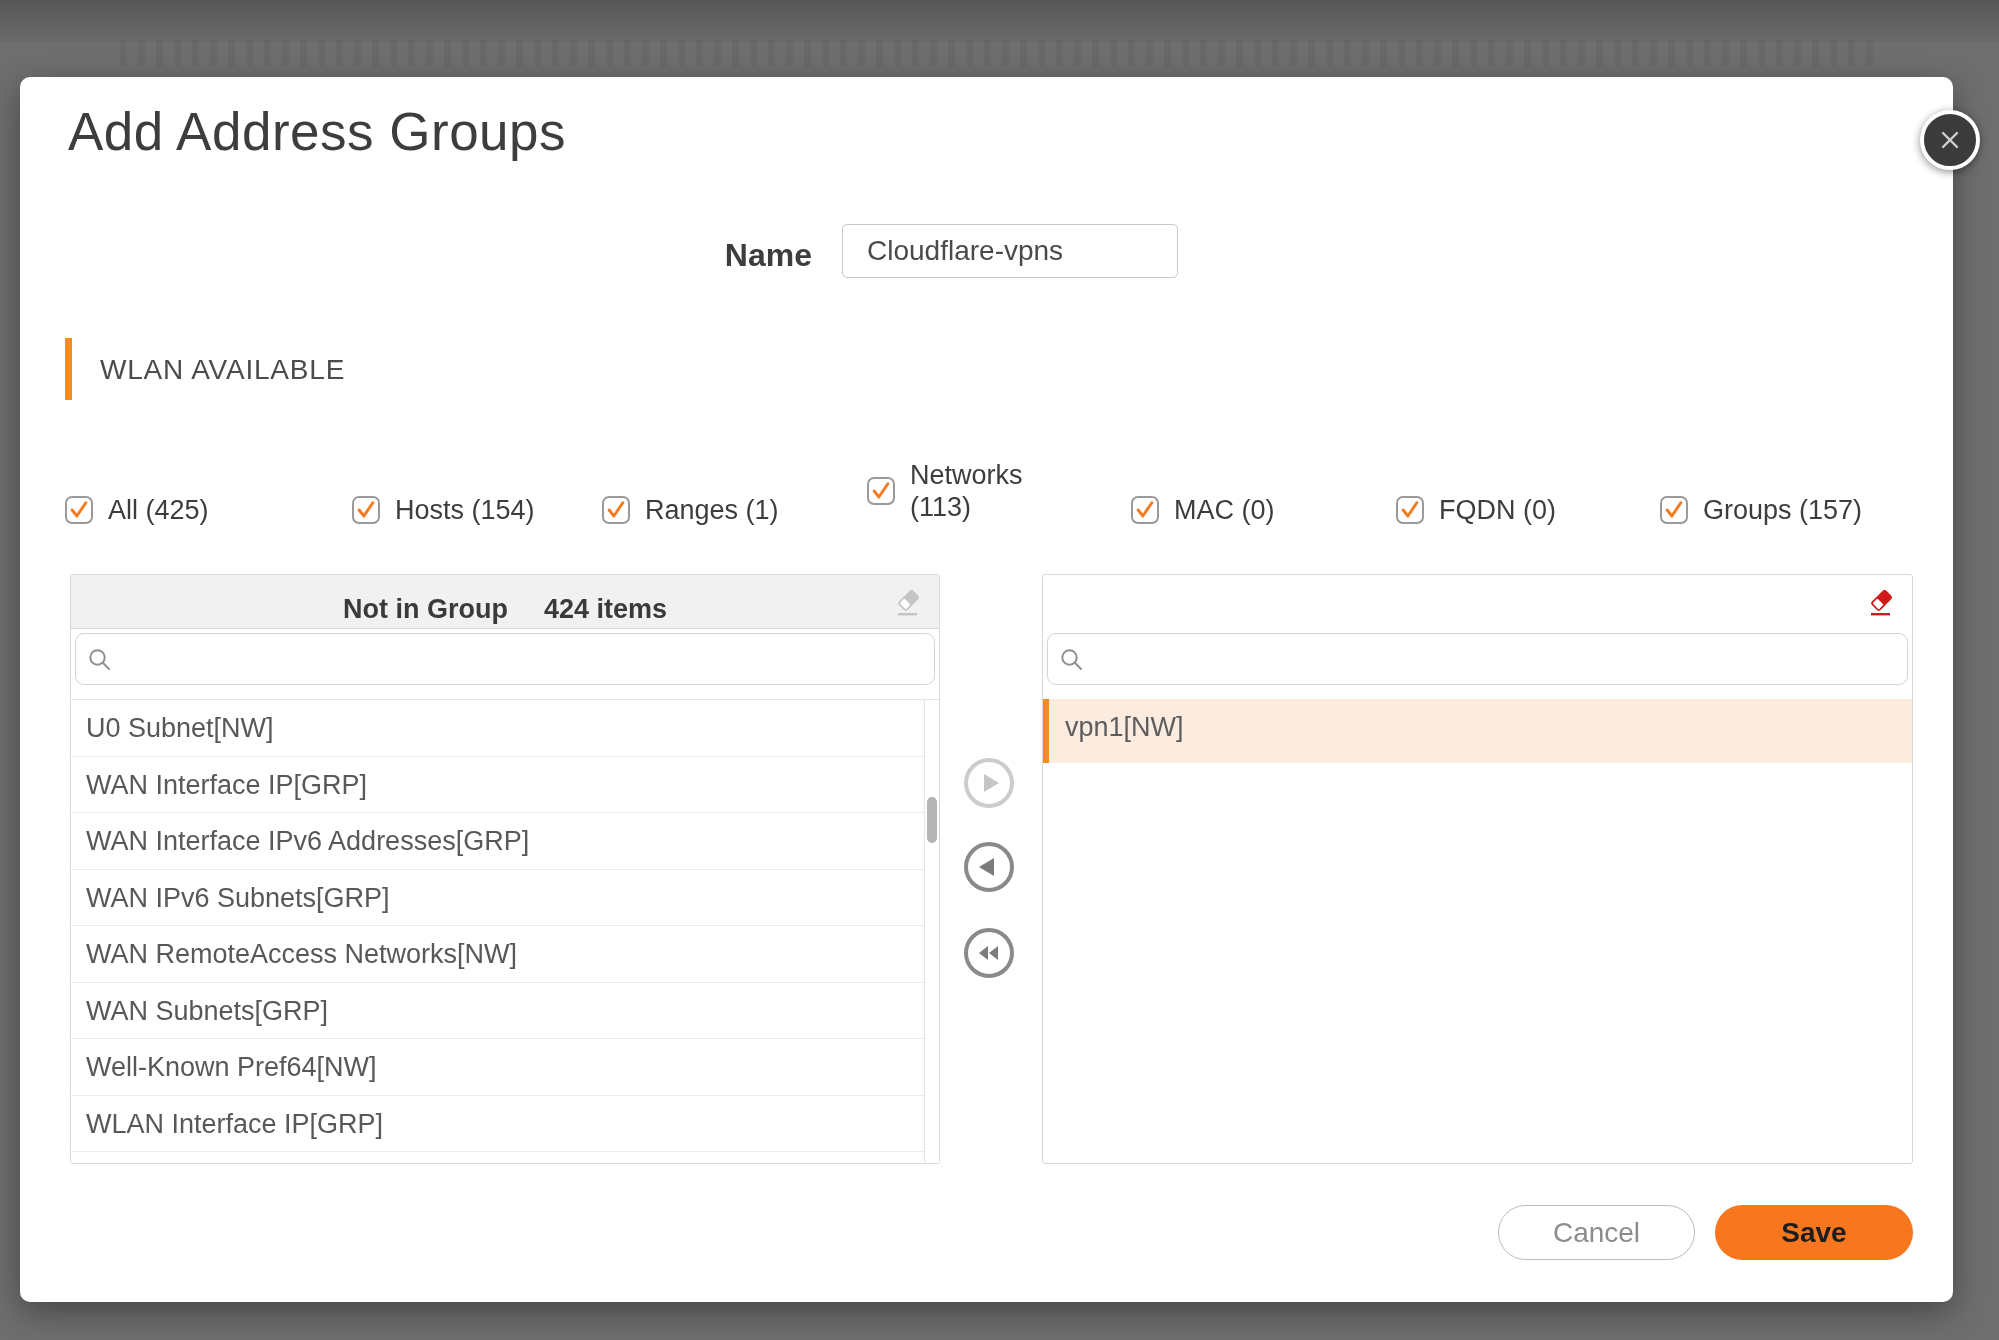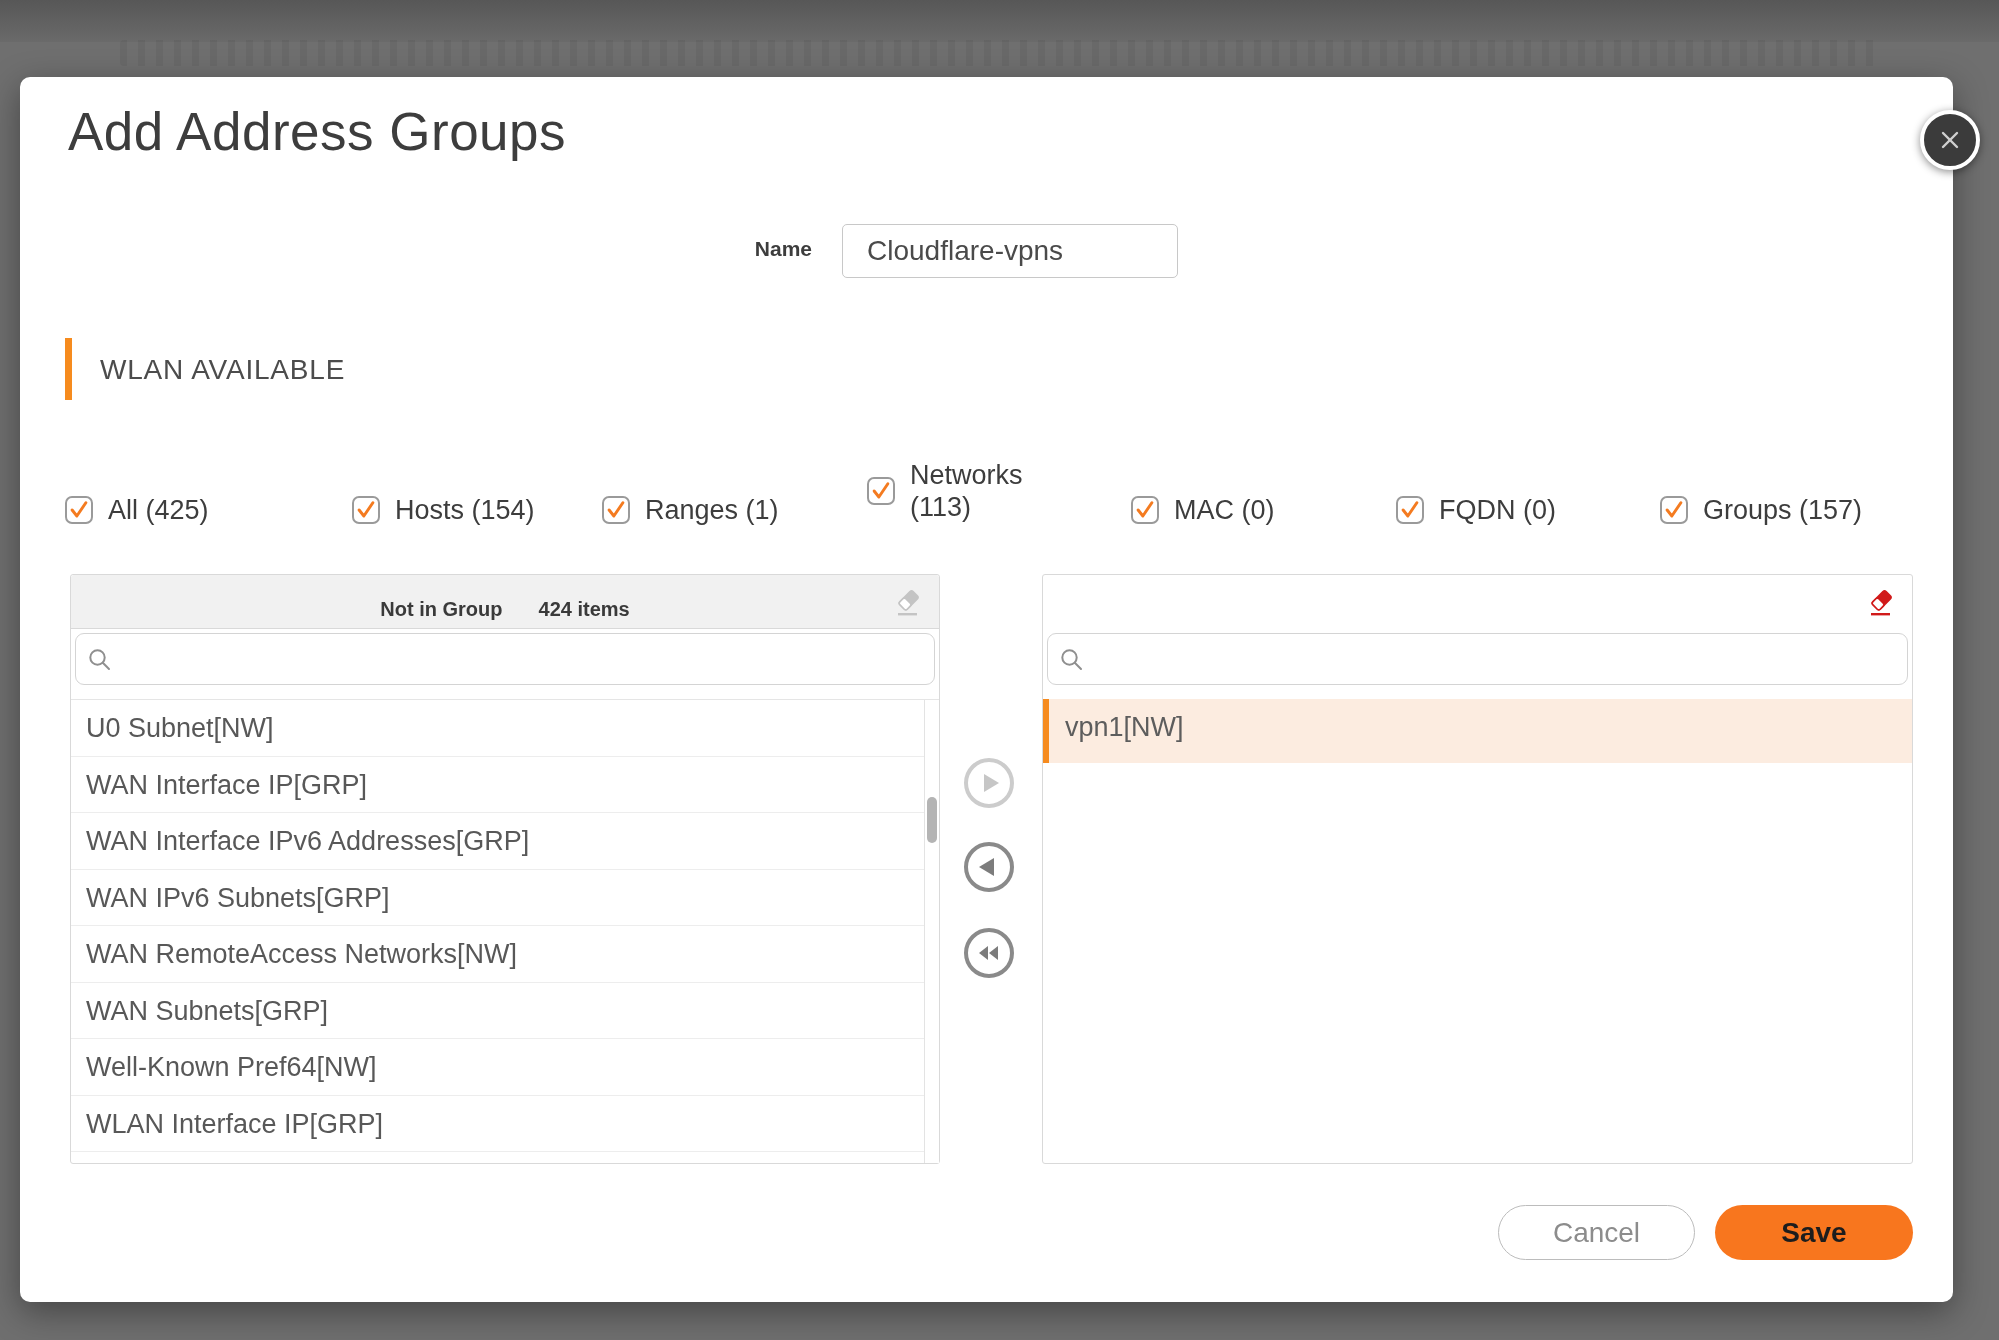--- a/index.html
+++ b/index.html
@@ -33,21 +33,21 @@
   .close-btn {
     position:absolute; left:1920px; top:110px; width:60px; height:60px;
     background:#3b3b3b; border:4px solid #ffffff; border-radius:50%;
     box-shadow:0 2px 8px rgba(0,0,0,.45);
     display:flex; align-items:center; justify-content:center; cursor:pointer;
     z-index:5;
   }
   
   .name-label {
     position:absolute; left:600px; top:160px; width:192px;
-    text-align:right; font-size:21px; font-weight:700; color:#3d3d3d;
+    text-align:right; font-size:32px; font-weight:700; color:#3d3d3d;
   }
   .name-input {
     position:absolute; left:822px; top:147px; width:336px; height:54px;
     border:1px solid #c8c8c8; border-radius:5px; background:#fff;
     font-family:"Liberation Sans", sans-serif;
     font-size:28px; color:#4a4a4a; padding:0 24px; outline:none;
   }
   
   .section-bar {
     position:absolute; left:45px; top:261px; width:7px; height:62px;
@@ -83,21 +83,21 @@
     border:1px solid #d9d9d9; border-radius:3px; background:#fff;
   }
   .panel.left  { left:50px; }
   .panel.right { left:1022px; width:871px; }
   .panel-header {
     position:absolute; left:0; right:0; top:0; height:54px;
     background:#f1f1f1; border-bottom:1px solid #d9d9d9;
     border-radius:3px 3px 0 0;
     display:flex; align-items:center; justify-content:center; gap:36px;
   }
-  .panel-title, .panel-count { font-size:20px; font-weight:700; color:#3a3a3a;margin-top:15px; }
+  .panel-title, .panel-count { font-size:27px; font-weight:700; color:#3a3a3a;margin-top:15px; }
   .eraser { position:absolute; right:16px; top:13px; width:30px; height:30px; cursor:pointer; }
   .search-box {
     position:absolute; left:4px; right:4px; top:58px; height:52px;
     border:1px solid #d4d4d4; border-radius:9px; background:#fff;
   }
   .search-box input {
     position:absolute; left:44px; right:8px; top:0; height:50px;
     border:none; outline:none; font-family:"Liberation Sans", sans-serif;
     font-size:26px; color:#4a4a4a; background:transparent;
   }

